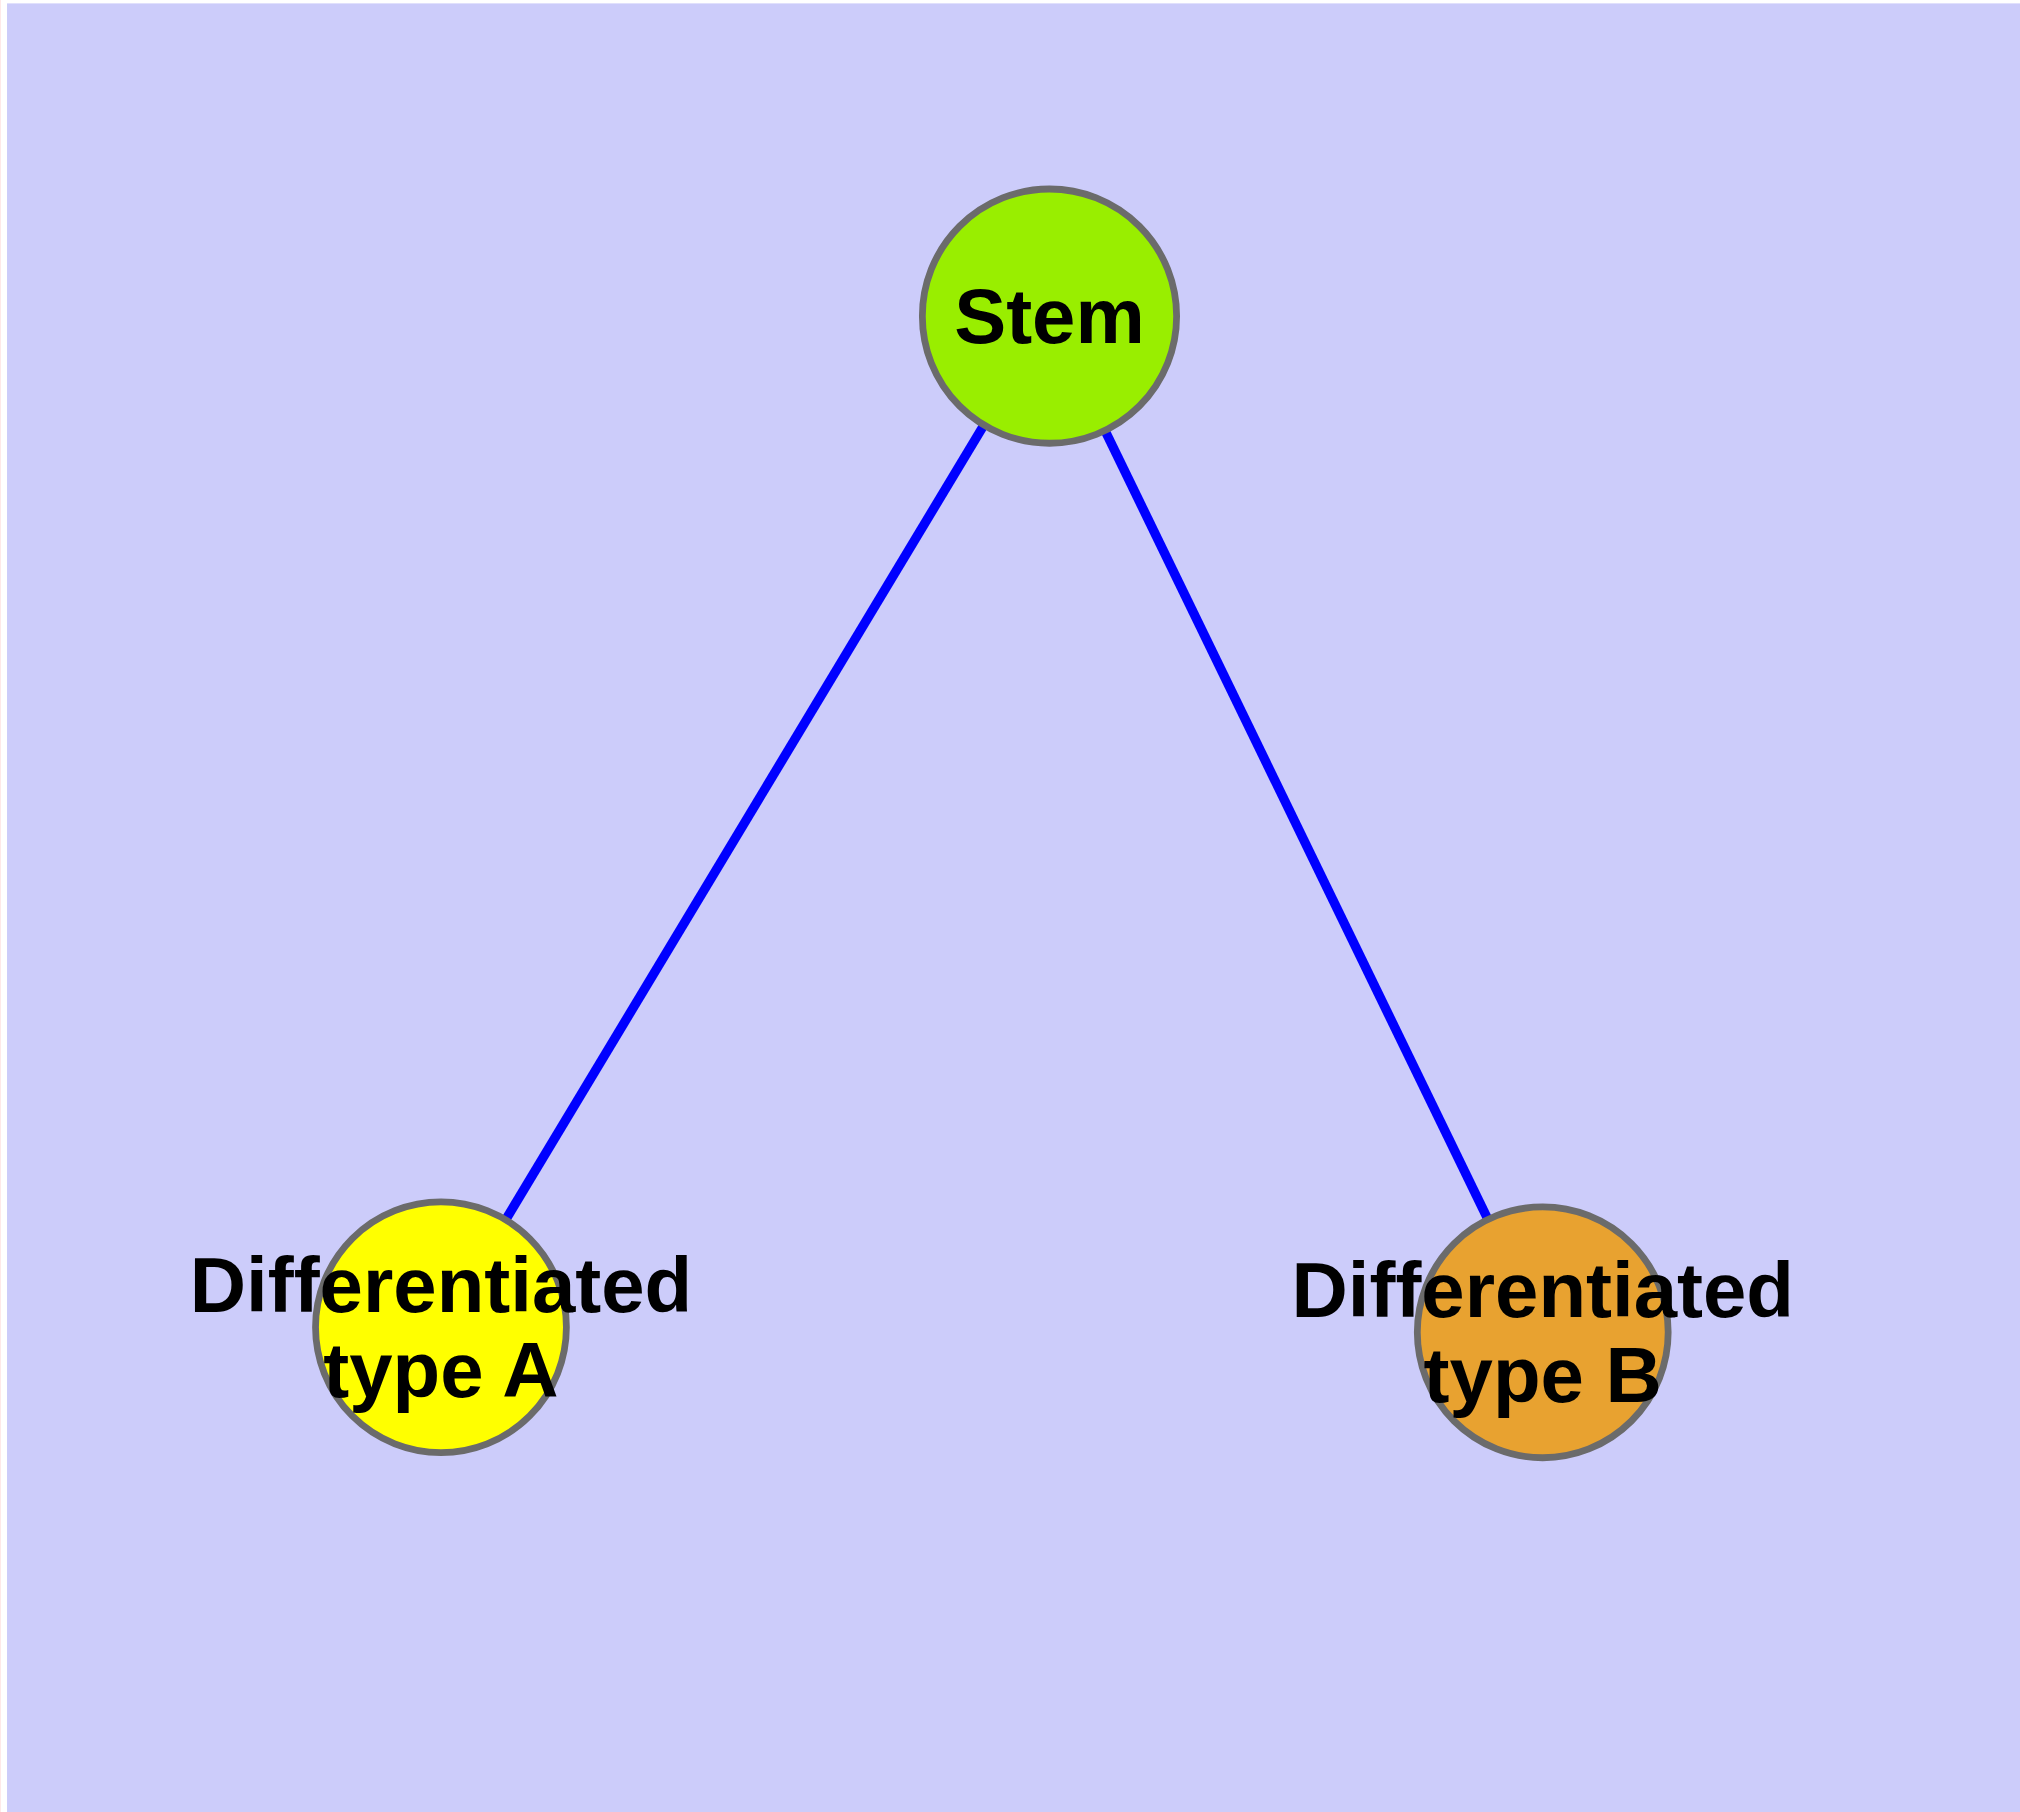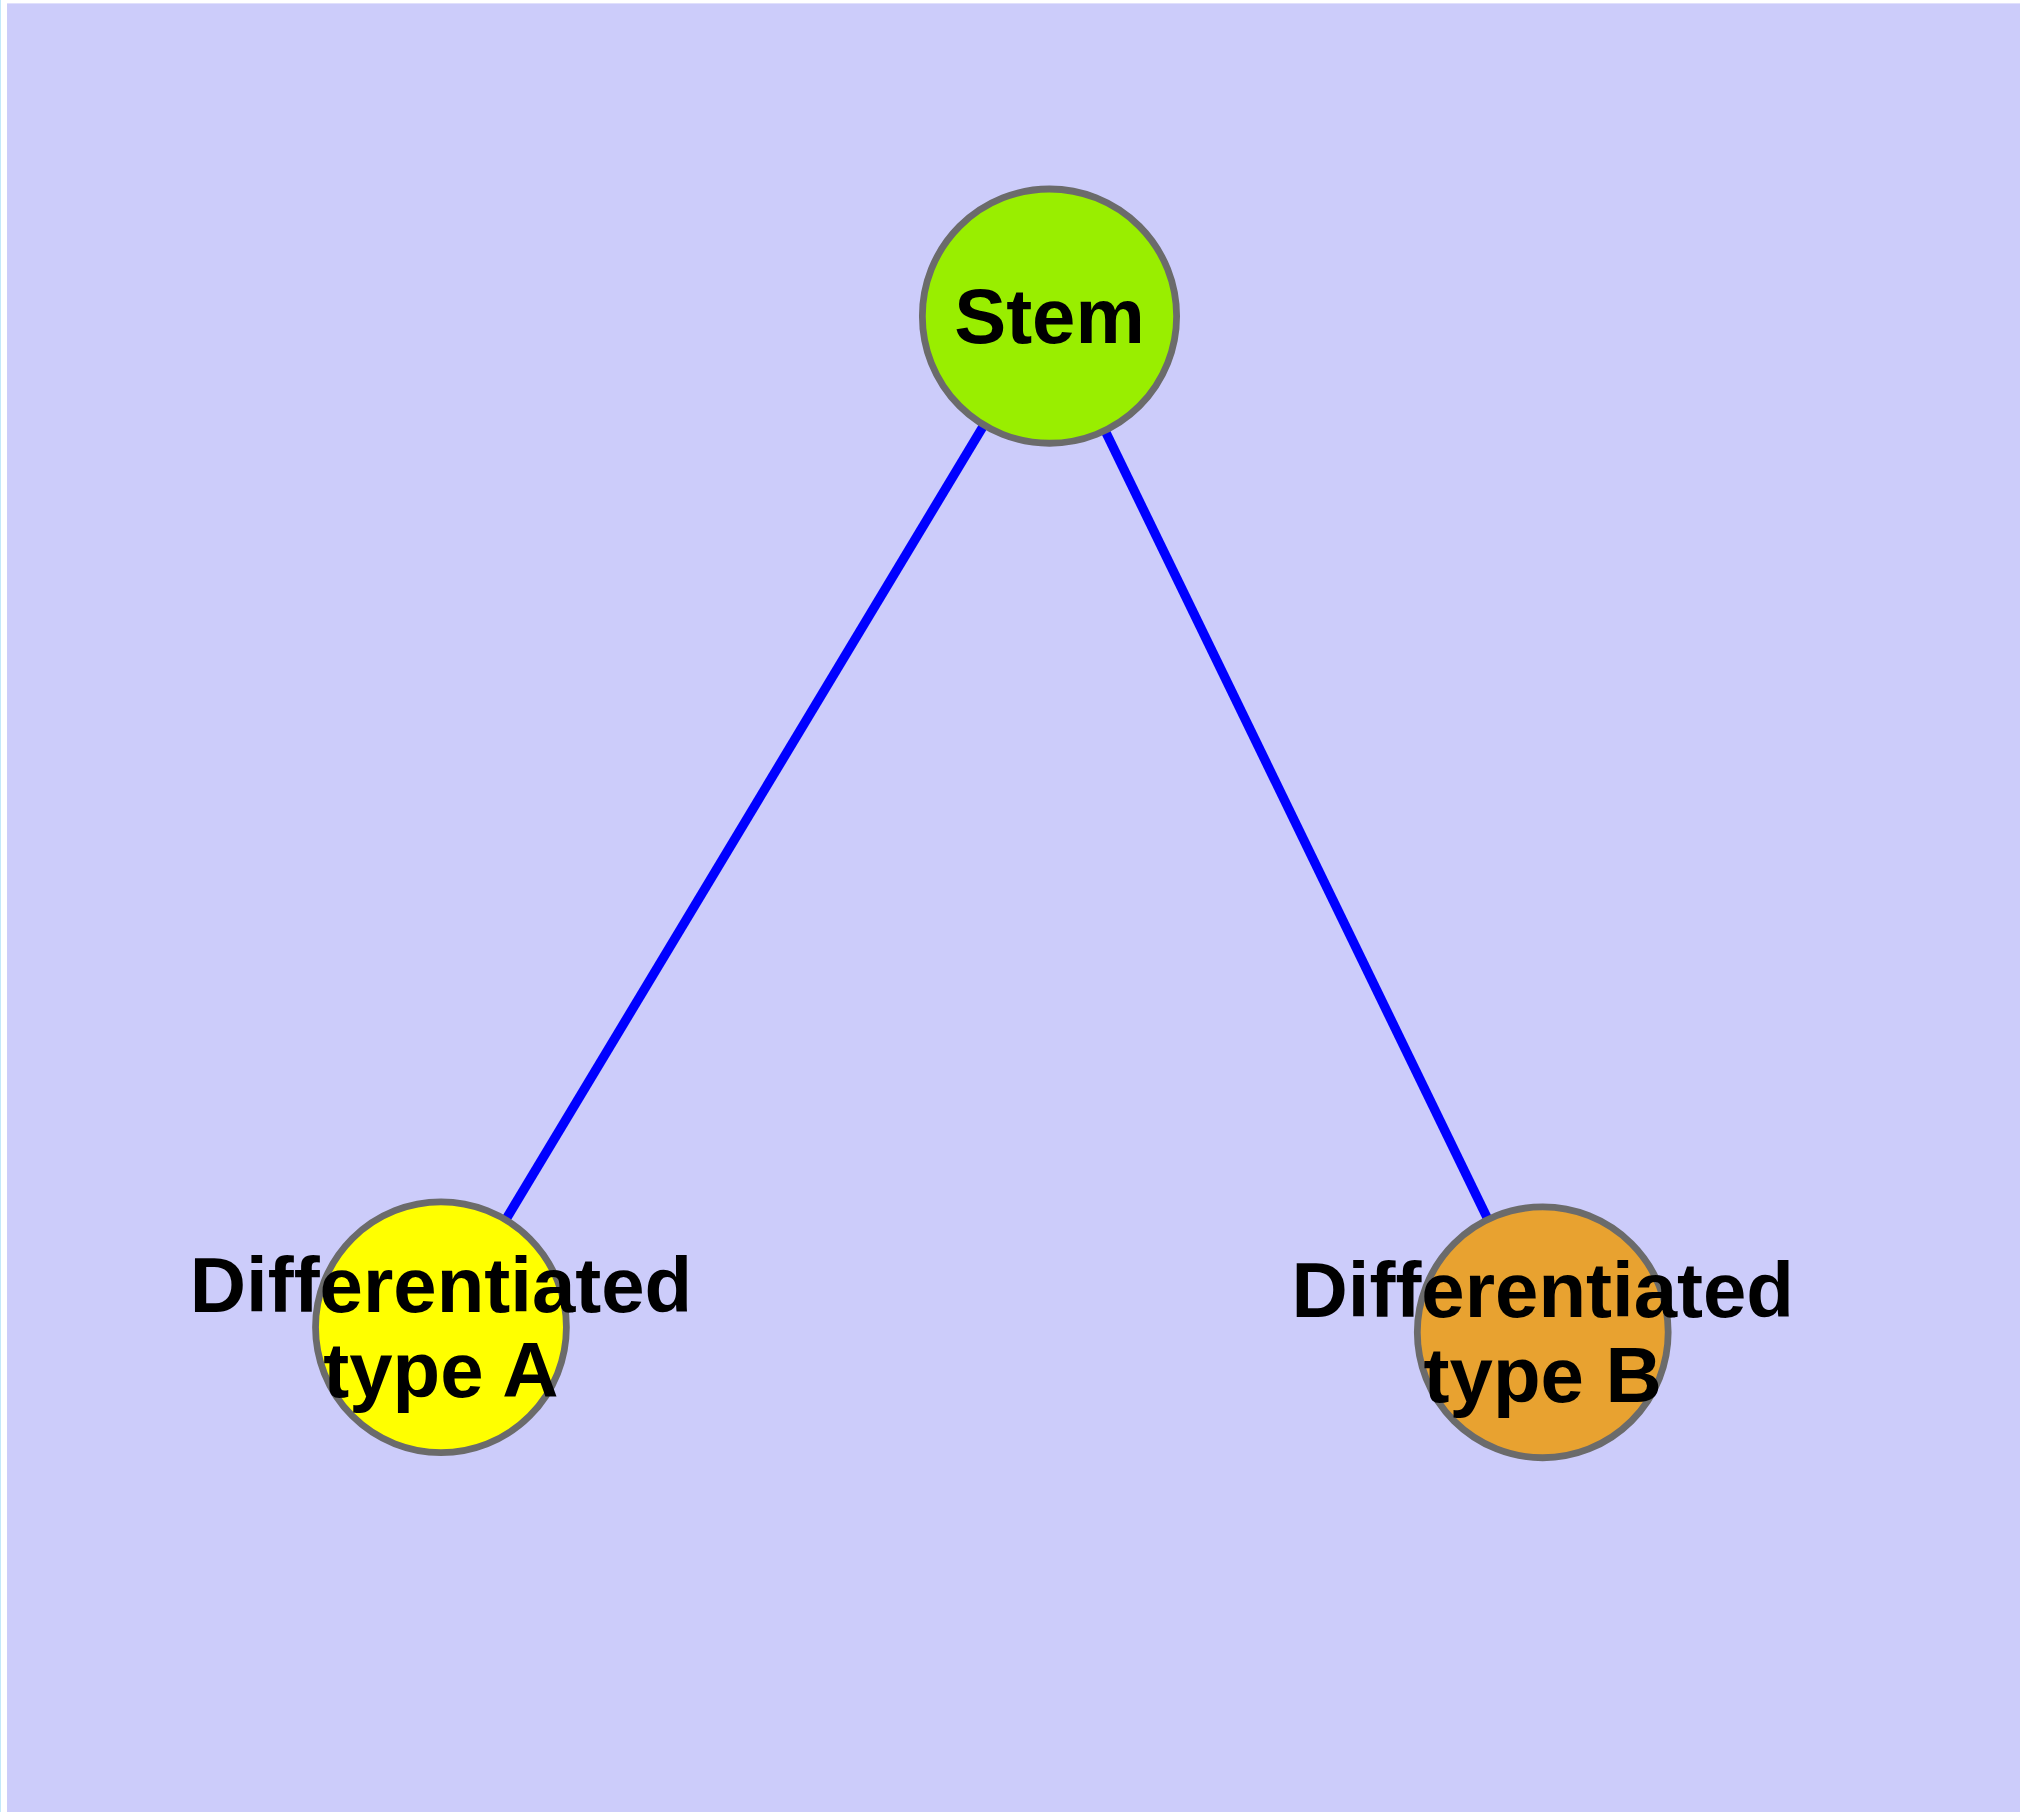--- a/index.html
+++ b/index.html
@@ -28,21 +28,21 @@
     font-weight: bold;
     fill: #000000;
     text-anchor: middle;
     dominant-baseline: alphabetic;
     paint-order: normal;
   }
 </style>
 </head>
 <body>
 
-<div id="stage" style="width: 2021px; height: 1812px; background: #0ea5e9;">
+<div id="stage" style="width: 2021px; height: 1812px; background: #fca5a5;">
   <svg id="graph-canvas" viewBox="0 0 2384 2138" xmlns="http://www.w3.org/2000/svg" style="width: 2021px; height: 1812px;">
 
     <rect id="bg-canvas" x="0" y="0" width="2384" height="2138" fill="#ffffff"></rect>
 
     <rect id="bg-plot" x="8" y="4" width="2376" height="2134" fill="#ccccfa"></rect>
 
     <g id="edges-layer">
       <line id="edge-0" x1="1162.714070177583" y1="498.09208116733083" x2="594.2546157152607" y2="1442.6215089856462" stroke="#0000ff" stroke-width="11" stroke-linecap="butt"></line>
       <line id="edge-1" x1="1301.7550552411947" y1="504.3441773783376" x2="1757.1183016799175" y2="1442.455057928215" stroke="#0000ff" stroke-width="11" stroke-linecap="butt"></line>
     </g>

